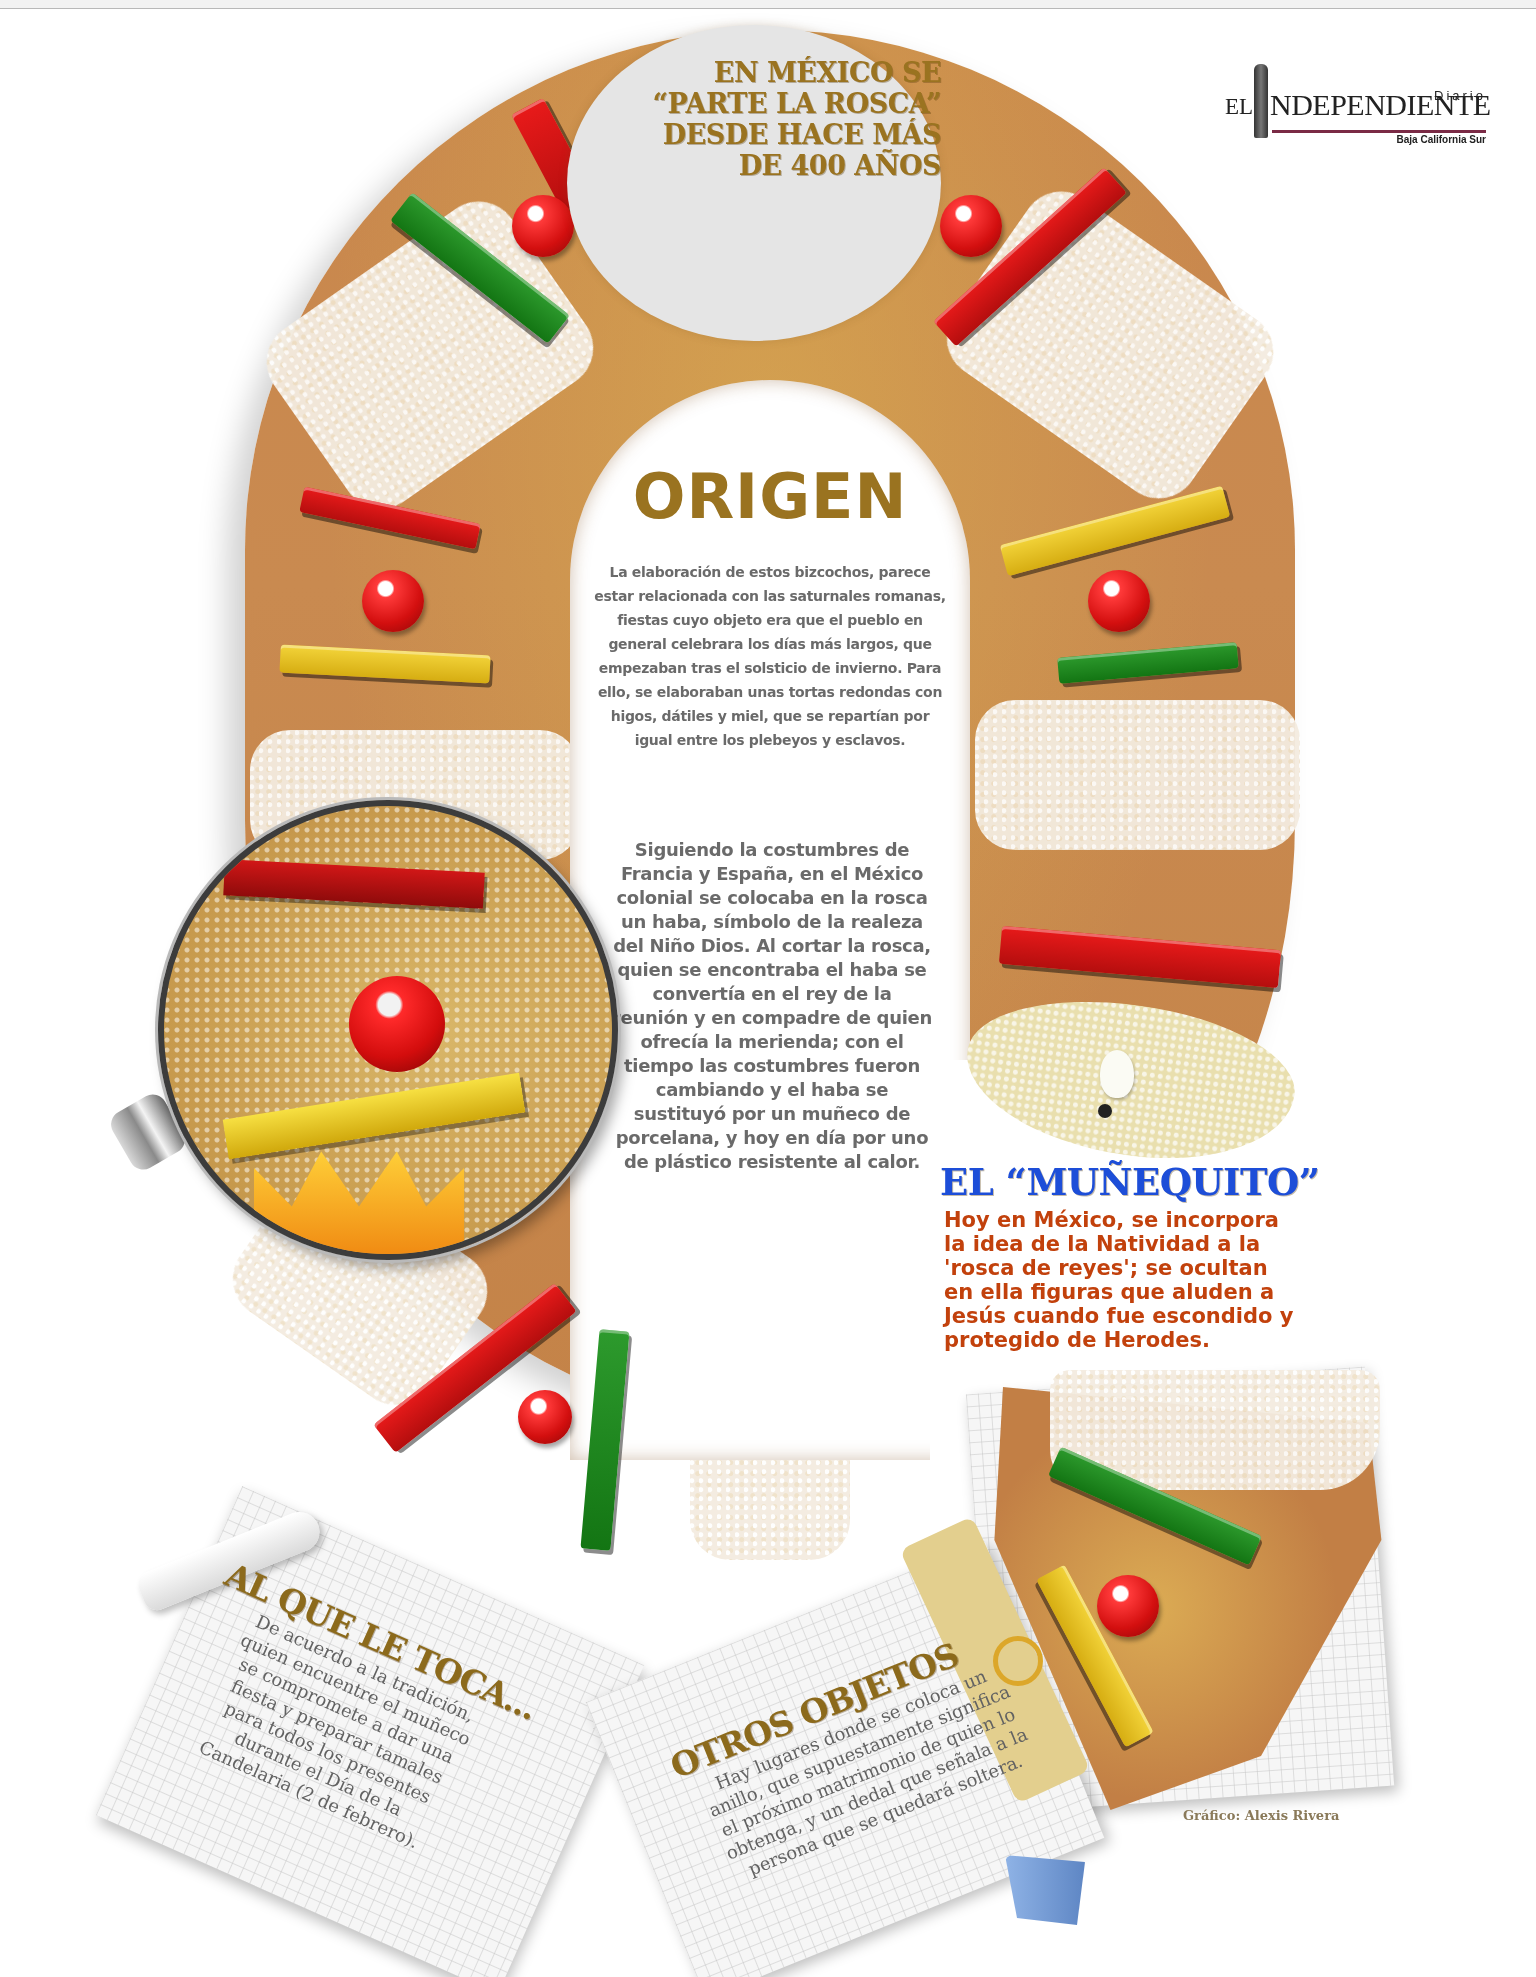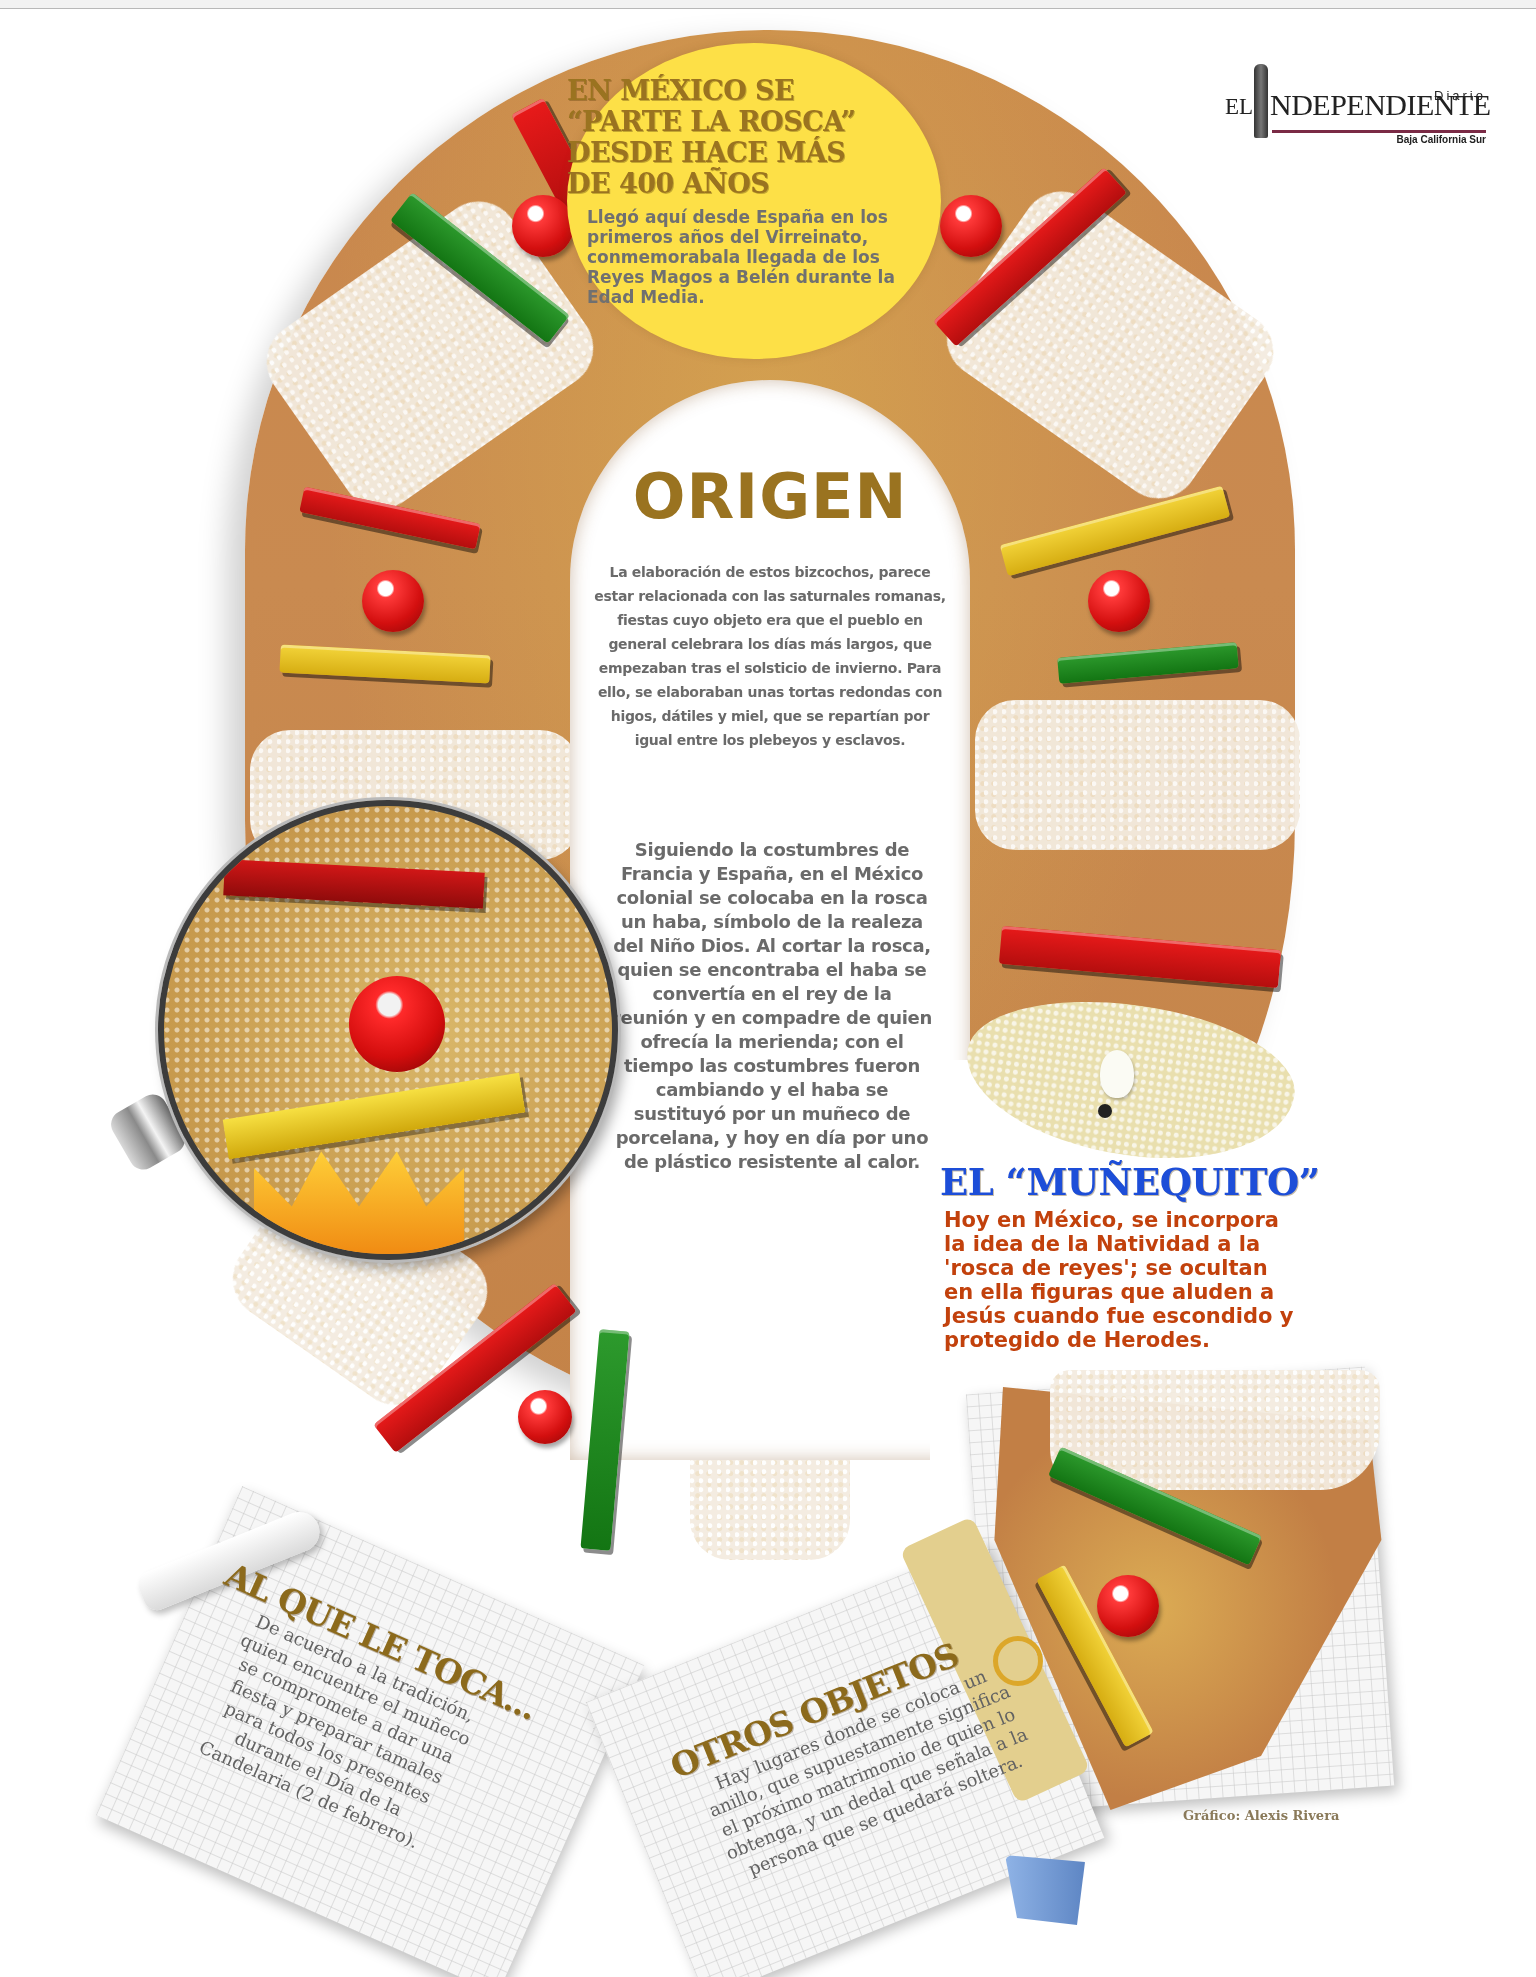--- a/index.html
+++ b/index.html
@@ -58,24 +58,24 @@
   }
   .baby-figure {
     position: absolute; left: 1100px; top: 1050px; width: 34px; height: 48px;
     background: #fbfbf4; border-radius: 50% 50% 45% 45%;
     box-shadow: 1px 2px 3px rgba(0,0,0,0.25);
   }
   .pointer-dot { position: absolute; left: 1098px; top: 1104px; width: 14px; height: 14px; border-radius: 50%; background: #222; }
 
   
   .top-circle {
-    position: absolute; left: 567px; top: 43px; width: 374px; height: 316px;
-    border-radius: 50%; background: #fde047;
+    position: absolute; left: 567px; top: 25px; width: 374px; height: 316px;
+    border-radius: 50%; background: #e5e5e5;
     box-shadow: 0 0 10px rgba(120,80,30,0.2);
-    text-align: left; padding-top: 32px;
+    text-align: right; padding-top: 32px;
   }
   .top-title {
     font-family: "DejaVu Serif", serif; font-weight: 700; color: #9a7320;
     font-size: 27px; line-height: 31px; letter-spacing: -0.5px; text-shadow: 1px 1px 0 rgba(90,60,10,0.35);
   }
   .top-body { margin-top: 8px; font-size: 17px; line-height: 20px; color: #707070; font-weight: 700; padding: 0 20px; }
 
   
   .logo { position: absolute; left: 1220px; top: 62px; width: 270px; height: 80px; }
   .logo-el { position: absolute; left: 5px; top: 32px; font-family: "Liberation Serif", serif; font-size: 23px; color: #222; }
@@ -190,21 +190,20 @@
 <div class="baby-figure"></div>
 <div class="pointer-dot"></div>
 
 <div class="top-circle">
   <div class="top-title">
     <div>EN MÉXICO SE</div>
     <div>“PARTE LA ROSCA”</div>
     <div>DESDE HACE MÁS</div>
     <div>DE 400 AÑOS</div>
   </div>
-  <div class="top-body">Llegó aquí desde España en los primeros años del Virreinato, conmemorabala llegada de los Reyes Magos a Belén durante la Edad Media.</div>
 </div>
 
 <div class="logo">
   <span class="logo-el">EL</span>
   <span class="logo-angel"></span>
   <span class="logo-name">NDEPENDIENTE</span>
   <span class="logo-diario">Diario</span>
   <span class="logo-rule"></span>
   <span class="logo-sub">Baja California Sur</span>
 </div>

